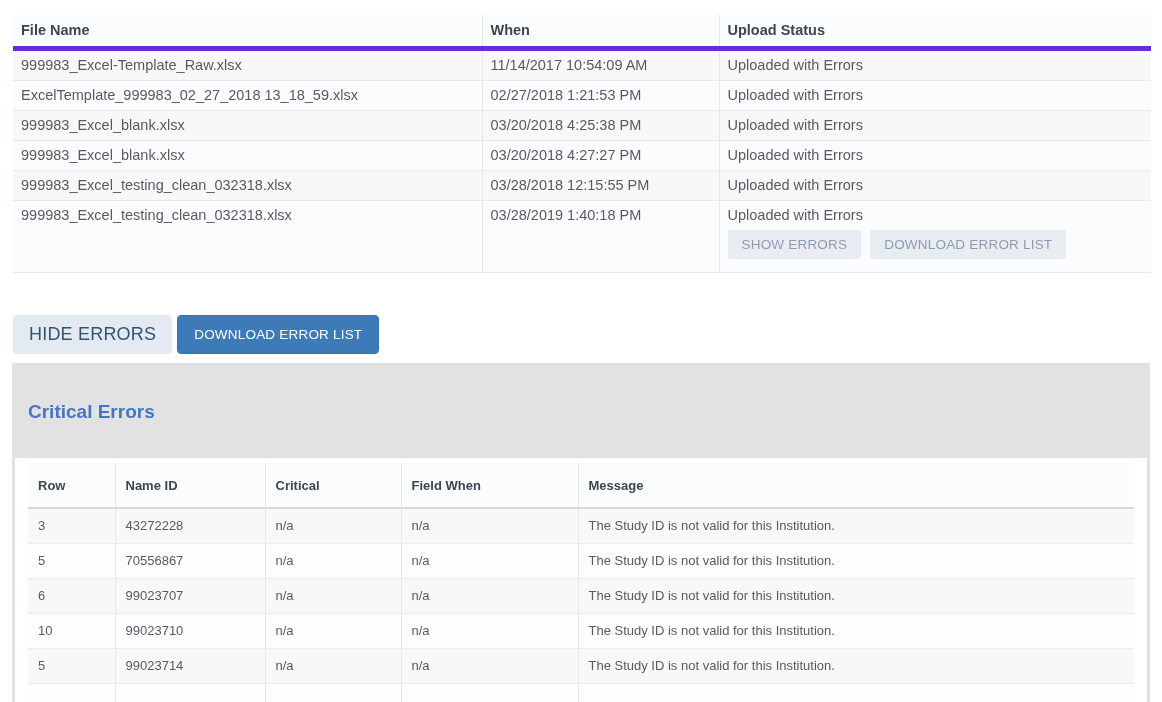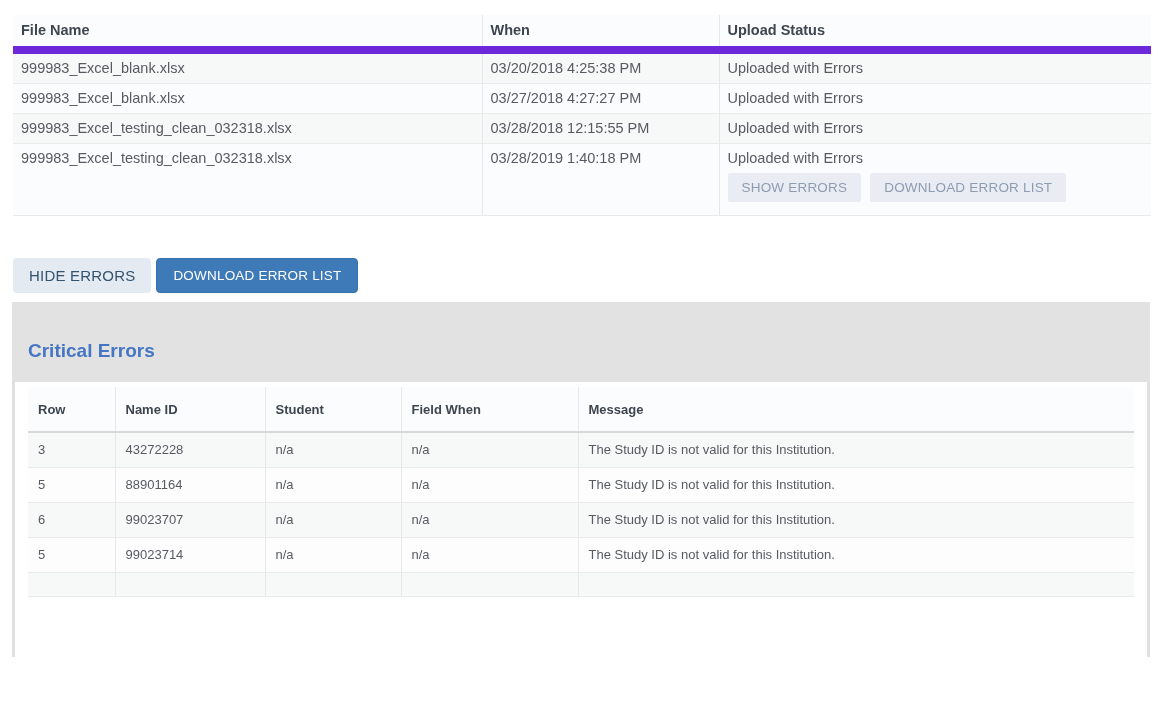--- a/index.html
+++ b/index.html
@@ -23,21 +23,21 @@
   }
   .upload-table col.c-file   { width: 469px; }
   .upload-table col.c-when   { width: 237px; }
   .upload-table col.c-status { width: 432px; }
   .upload-table th {
     text-align: left;
     font-weight: bold;
     color: #3d4650;
     background: #fbfcfd;
     padding: 7px 8px 8px 8px;
-    border-bottom: 8px solid #6d28d9;
+    border-bottom: 5px solid #6d28d9;
   }
   .upload-table td {
     padding: 6px 8px 7px 8px;
     border-bottom: 1px solid #e9eaec;
     vertical-align: top;
     overflow: hidden;
     white-space: nowrap;
   }
   .upload-table th + th,
   .upload-table td + td { border-left: 1px solid #e5e7e9; }
@@ -57,38 +57,38 @@
     color: #8d9cb0;
     font-size: 13.5px;
     padding: 7px 14px;
   }
 
   
   .toolbar { margin: 42px 0 0 13px; display: flex; gap: 5px; }
   .btn.secondary {
     background: #e4eaf1;
     color: #33536e;
-    font-size: 15px;
+    font-size: 18px;
     padding: 9px 16px;
     border-radius: 4px;
   }
   .btn.primary {
     background: #3d7ab7;
     color: #ffffff;
     font-size: 13.5px;
     padding: 9px 16px;
     border-radius: 4px;
     border: 1px solid #3673ad;
   }
 
   
   .panel { margin: 9px 12px 0 12px; }
   .panel-header {
     background: #e2e2e2;
-    height: 80px;
+    height: 95px;
     padding: 38px 12px 0 16px;
   }
   .panel-title {
     margin: 0;
     font-size: 19px;
     font-weight: 600;
     color: #4576c4;
     line-height: 22px;
   }
   .panel-body {
@@ -143,29 +143,43 @@
       </colgroup>
     <thead>
       <tr>
         <th>File Name</th>
         <th>When</th>
         <th>Upload Status</th>
       </tr>
     </thead>
     <tbody id="upload-rows">
         <tr>
+          <td>999983_Excel-Template_Raw.xlsx</td>
+          <td>11/14/2017 10:54:09 AM</td>
+          <td>
+            <div>Uploaded with Errors</div>
+          </td>
+        </tr>
+        <tr>
+          <td>ExcelTemplate_999983_02_27_2018 13_18_59.xlsx</td>
+          <td>02/27/2018 1:21:53 PM</td>
+          <td>
+            <div>Uploaded with Errors</div>
+          </td>
+        </tr>
+        <tr>
           <td>999983_Excel_blank.xlsx</td>
           <td>03/20/2018 4:25:38 PM</td>
           <td>
             <div>Uploaded with Errors</div>
           </td>
         </tr>
         <tr>
           <td>999983_Excel_blank.xlsx</td>
-          <td>03/27/2018 4:27:27 PM</td>
+          <td>03/20/2018 4:27:27 PM</td>
           <td>
             <div>Uploaded with Errors</div>
           </td>
         </tr>
         <tr>
           <td>999983_Excel_testing_clean_032318.xlsx</td>
           <td>03/28/2018 12:15:55 PM</td>
           <td>
             <div>Uploaded with Errors</div>
           </td>
@@ -199,43 +213,50 @@
             <col class="c-row">
             <col class="c-study">
             <col class="c-student">
             <col class="c-field">
             <col class="c-message">
           </colgroup>
         <thead>
           <tr>
             <th>Row</th>
             <th>Name ID</th>
-            <th>Student</th>
+            <th>Critical</th>
             <th>Field When</th>
             <th>Message</th>
           </tr>
         </thead>
         <tbody id="error-rows">
             <tr>
               <td>3</td>
               <td>43272228</td>
               <td>n/a</td>
               <td>n/a</td>
               <td>The Study ID is not valid for this Institution.</td>
             </tr>
             <tr>
               <td>5</td>
-              <td>88901164</td>
+              <td>70556867</td>
               <td>n/a</td>
               <td>n/a</td>
               <td>The Study ID is not valid for this Institution.</td>
             </tr>
             <tr>
               <td>6</td>
               <td>99023707</td>
+              <td>n/a</td>
+              <td>n/a</td>
+              <td>The Study ID is not valid for this Institution.</td>
+            </tr>
+            <tr>
+              <td>10</td>
+              <td>99023710</td>
               <td>n/a</td>
               <td>n/a</td>
               <td>The Study ID is not valid for this Institution.</td>
             </tr>
             <tr>
               <td>5</td>
               <td>99023714</td>
               <td>n/a</td>
               <td>n/a</td>
               <td>The Study ID is not valid for this Institution.</td>

